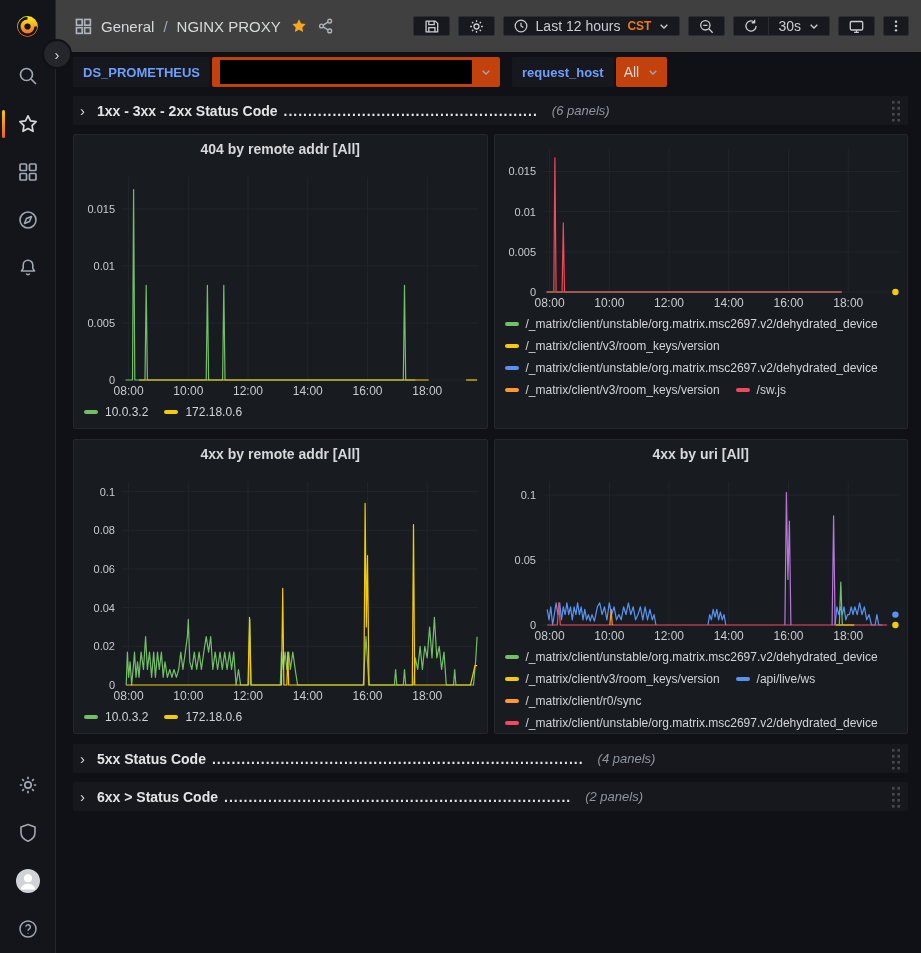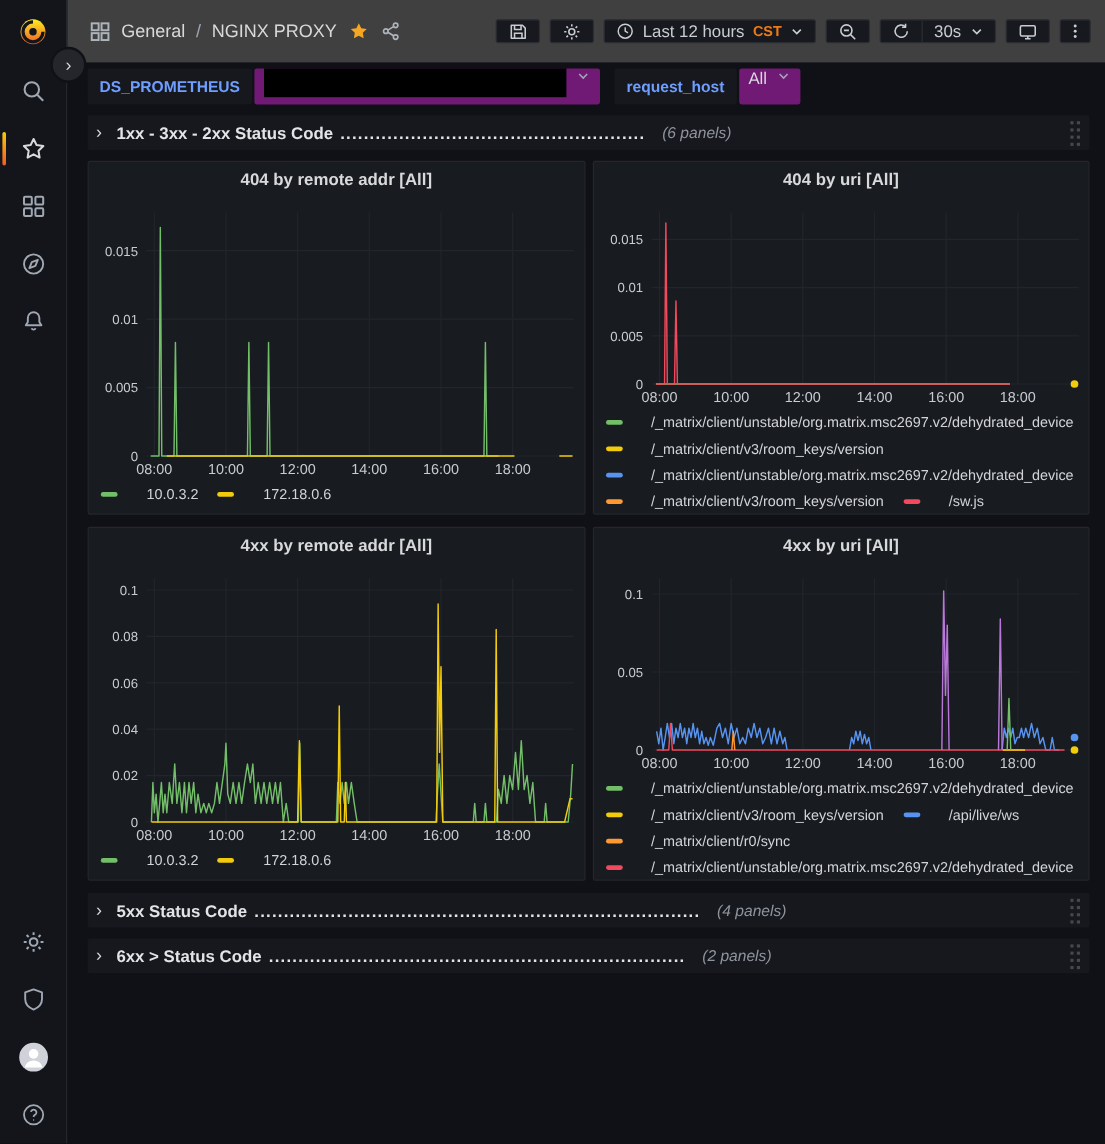--- a/index.html
+++ b/index.html
@@ -30,21 +30,21 @@
   .btn{height:20px;min-width:32px;padding:0 9px;display:flex;align-items:center;justify-content:center;
        gap:7px;background:#17191f;border:1px solid #2b2d34;border-radius:2px;color:#c9ccd2;
        font-size:14px;cursor:pointer;box-sizing:border-box}
   .btn .tz{color:#eb7b18;font-size:12px;font-weight:700}
   .btn .seg-div{width:1px;height:18px;background:#2b2d34;margin:0 2px}
   
   .submenu{height:40px;flex:0 0 40px;display:flex;align-items:center;gap:12px;padding:0 13px 0 17px}
   .var-group{display:flex;gap:2px;align-items:center}
   .var-label{height:30px;display:flex;align-items:center;padding:0 10px;background:#16181e;
              border-radius:2px;color:#6e9fff;font-size:13px;font-weight:600}
-  .var-value{height:30px;display:flex;gap:8px;padding:0 8px;background:#701a75;
+  .var-value{height:30px;display:flex;align-items:center;gap:8px;padding:0 8px;background:#c2410c;
              border-radius:2px;font-size:14px;color:#d8d9da;cursor:pointer}
   .redacted{width:252px;height:24px;background:#000}
   
   .dash{flex:1;padding:4px 13px 0 17px;overflow:hidden}
   .row-head{height:29px;display:flex;align-items:center;padding:0 7px;margin-bottom:9px;cursor:pointer}
   .row-head.collapsed{background:#17181d;border-radius:2px}
   .row-chevron{width:17px;font-size:15px;color:#d8d9da;flex:0 0 17px}
   .row-chevron.open{transform:rotate(90deg) translateX(-1px)}
   .row-title{font-weight:700;font-size:14px;color:#e3e4e6;white-space:nowrap}
   .row-dots{font-weight:700;font-size:14px;color:#e3e4e6;margin-left:6px;letter-spacing:1px;
@@ -56,21 +56,21 @@
          height:295px;display:flex;flex-direction:column;overflow:hidden;box-sizing:border-box}
   .panel h2{margin:0;height:28px;line-height:28px;text-align:center;font-size:14px;font-weight:600;
             color:#d8d9da;cursor:pointer;white-space:nowrap;overflow:hidden}
   .chart{width:100%}
   .chart.a{height:238px}
   .chart.b{height:178px}
   .legend{display:flex;flex-wrap:wrap;column-gap:16px;padding:0 8px 0 10px;overflow:hidden;
           font-size:12px;color:#d2d4d8;align-content:flex-start}
   .legend.a{flex:0 0 25px}
   .legend.b{flex:1}
-  .legend .li{display:flex;align-items:center;gap:24px;height:22px;white-space:nowrap;cursor:pointer}
+  .legend .li{display:flex;align-items:center;gap:7px;height:22px;white-space:nowrap;cursor:pointer}
   .legend .li i{width:14px;height:4px;border-radius:2px;flex:0 0 14px}
   .tail{flex:1}
 </style>
 </head>
 <body>
 
 <aside class="sidebar">
   <div class="logo-wrap">
     <svg width="27" height="27" viewBox="0 0 26 26">
       <defs>
@@ -309,21 +309,20 @@
               <i style="background: rgb(115, 191, 105);"></i>
               <span>10.0.3.2</span>
             </span>
             <span class="li">
               <i style="background: rgb(242, 204, 12);"></i>
               <span>172.18.0.6</span>
             </span>
           </div>
       </section>
       <section class="panel">
-        <h2>404 by uri [All]</h2>
         <div class="chart b">
             <svg width="413" height="178">
               <line x1="54.57046979865771" x2="54.57046979865771" y1="14" y2="157" stroke="#23252c" stroke-width="1"></line>
               <text x="54.57046979865771" y="172" fill="#c7ccd2" font-size="12" text-anchor="middle" font-family="Liberation Sans, sans-serif">08:00</text>
               <line x1="114.30201342281879" x2="114.30201342281879" y1="14" y2="157" stroke="#23252c" stroke-width="1"></line>
               <text x="114.30201342281879" y="172" fill="#c7ccd2" font-size="12" text-anchor="middle" font-family="Liberation Sans, sans-serif">10:00</text>
               <line x1="174.03355704697987" x2="174.03355704697987" y1="14" y2="157" stroke="#23252c" stroke-width="1"></line>
               <text x="174.03355704697987" y="172" fill="#c7ccd2" font-size="12" text-anchor="middle" font-family="Liberation Sans, sans-serif">12:00</text>
               <line x1="233.76510067114097" x2="233.76510067114097" y1="14" y2="157" stroke="#23252c" stroke-width="1"></line>
               <text x="233.76510067114097" y="172" fill="#c7ccd2" font-size="12" text-anchor="middle" font-family="Liberation Sans, sans-serif">14:00</text>

